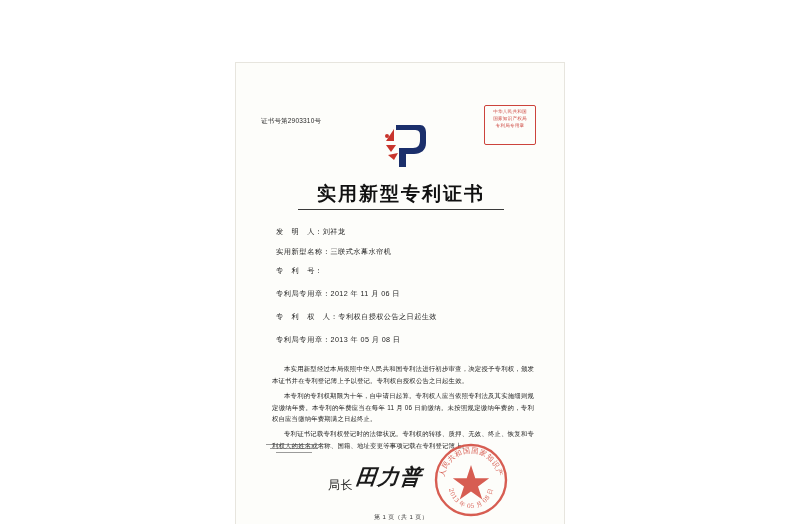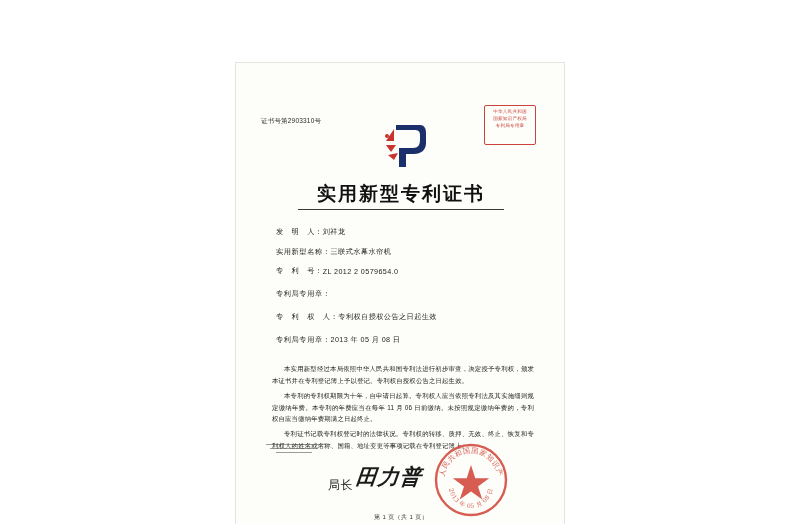--- a/index.html
+++ b/index.html
@@ -242,24 +242,24 @@
         <div class="field-row">
           <span class="field-label">发　明　人：</span>
           <span class="field-value">刘祥龙</span>
         </div>
         <div class="field-row">
           <span class="field-label">实用新型名称：</span>
           <span class="field-value">三联式水幕水帘机</span>
         </div>
         <div class="field-row gap-lg">
           <span class="field-label">专　利　号：</span>
-          <span class="field-value">ZL 2012 2 0579654.0</span>
         </div>
         <div class="field-row gap-lg">
           <span class="field-label">专利局专用章：</span>
+          <span class="field-value">2012 年 11 月 06 日</span>
         </div>
         <div class="field-row gap-lg">
           <span class="field-label">专　利　权　人：</span>
           <span class="field-value">专利权自授权公告之日起生效</span>
         </div>
         <div class="field-row">
           <span class="field-label">专利局专用章：</span>
           <span class="field-value">2013 年 05 月 08 日</span>
         </div>
       </div>

